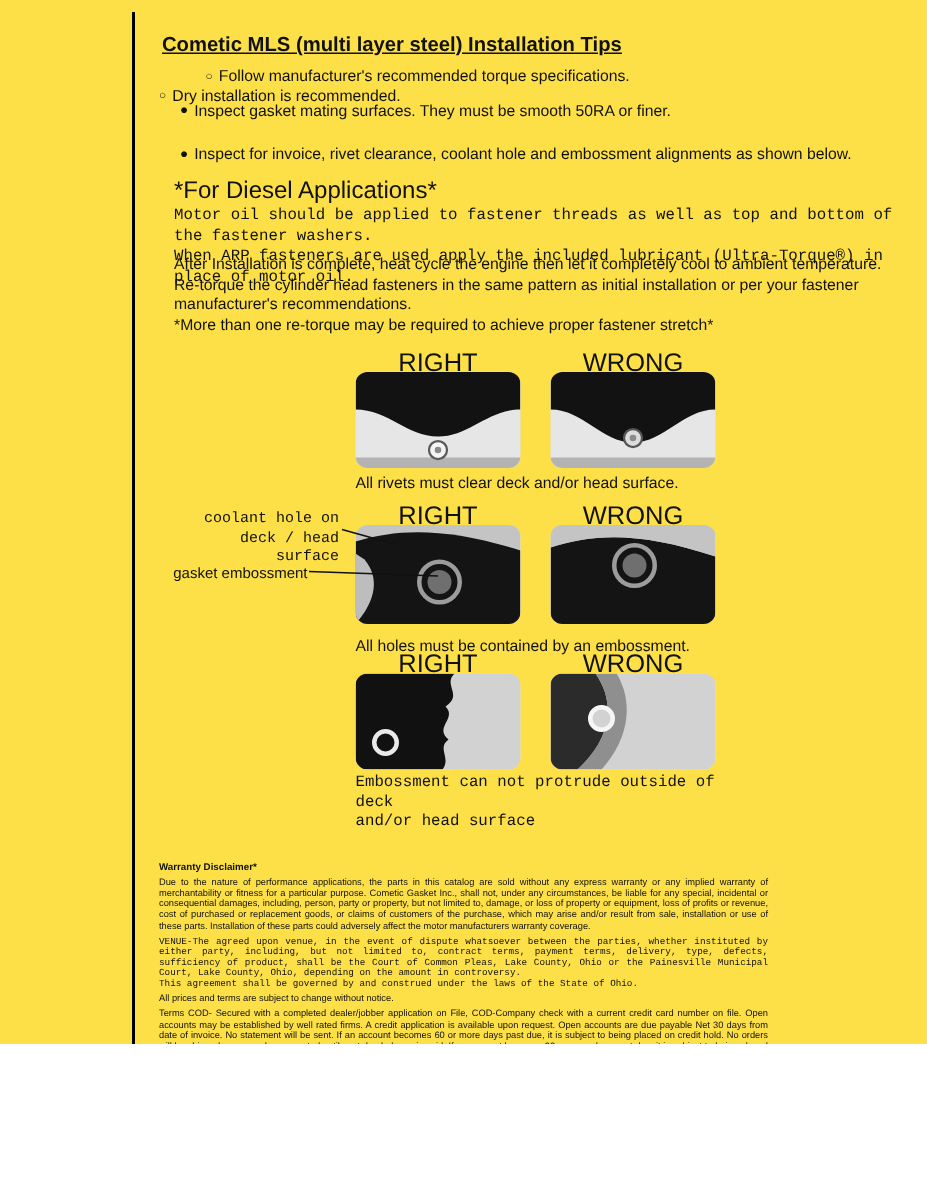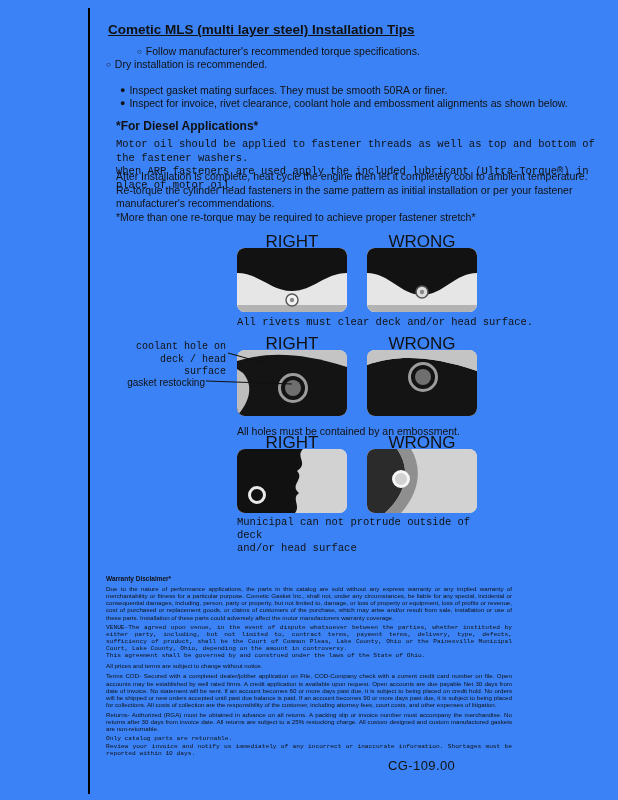--- a/index.html
+++ b/index.html
@@ -1,28 +1,28 @@
 <!DOCTYPE html>
 <html><head>
 <meta charset="utf-8">
 <style>
   * { margin:0; padding:0; box-sizing:border-box; }
   html,body { background:#ffffff; }
   body { font-family:"Liberation Sans", sans-serif; color:#111; width:618px; }
-  .page { position:relative; width:618px; height:800px; background:#3b82f6; overflow:hidden; }
+  .page { position:relative; width:618px; height:696px; background:#fde047; overflow:hidden; }
   .abs { position:absolute; }
   .left-rule { position:absolute; left:88px; top:8px; width:2px; height:786px; background:#000; }
 
   .title { font-size:13.5px; font-weight:bold; text-decoration:underline; white-space:nowrap; }
 
   .line { font-size:10.5px; white-space:nowrap; }
   .mk  { display:inline-block; font-size:8px;  margin-right:4px; transform:translateY(-1px); }
   .mk2 { display:inline-block; font-size:9px;  margin-right:4px; transform:translateY(-1px); }
 
-  .dheading { font-size:12px; font-weight:bold; white-space:nowrap; }
+  .dheading { font-size:16px; font-weight:normal; white-space:nowrap; }
   .para { font-size:10.5px; line-height:1.3; }
   .preline { white-space:pre-line;font-family:Liberation Mono, monospace; }
 
   .dhead { width:110px; text-align:center; font-size:17px; }
   .diag { width:110px; height:64px; border-radius:8px; overflow:hidden; background:#ddd; }
   .diag svg { display:block; width:100%; height:100%; }
   .caption { font-size:10.5px; line-height:1.25; }
 
   .small-label { font-size:10px; line-height:1.25; text-align:right; white-space:pre-line; }
   .pointers { overflow:visible; }
@@ -41,21 +41,21 @@
   <div class="left-rule"></div>
 
   <h1 class="abs title" style="left:108px; top:22px;">Cometic MLS (multi layer steel) Installation Tips</h1>
 
   <div class="abs line" style="left:106px; top:45px;margin-left:31px;">
     <span class="mk">○</span><span>Follow manufacturer's recommended torque specifications.</span>
   </div>
   <div class="abs line" style="left:106px; top:58px;">
     <span class="mk">○</span><span>Dry installation is recommended.</span>
   </div>
-  <div class="abs line" style="left:120px; top:84px;text-align:right;">
+  <div class="abs line" style="left:120px; top:68px;text-align:right;">
     <span class="mk2">●</span><span>Inspect gasket mating surfaces.  They must be smooth 50RA or finer.</span>
   </div>
   <div class="abs line" style="left:120px; top:97px;">
     <span class="mk2">●</span><span>Inspect for invoice, rivet clearance, coolant hole and embossment alignments as shown below.</span>
   </div>
 
   <div class="abs dheading" style="left:116px; top:119px;">*For Diesel Applications*</div>
   <div class="abs para preline" style="left:116px; top:138px; width:482px;">Motor oil should be applied to fastener threads as well as top and bottom of the fastener washers.
 When ARP fasteners are used apply the included lubricant (Ultra-Torque®) in place of motor oil.</div>
   <div class="abs para" style="left:116px; top:170px; width:478px;">After Installation is complete, heat cycle the engine then let it completely cool to ambient temperature. Re-torque the cylinder head fasteners in the same pattern as initial installation or per your fastener manufacturer's recommendations.</div>
@@ -75,28 +75,28 @@
   </div>
   <div class="abs diag" style="left:367px; top:248px;">
     <svg viewBox="0 0 110 64">
       <rect width="110" height="64" fill="#e6e6e6"></rect>
       <rect y="57" width="110" height="7" fill="#b3b3b3"></rect>
       <path d="M0,0 H110 V25 C88,25 76,47 55,47 C34,47 22,25 0,25 Z" fill="#121212"></path>
       <circle cx="55" cy="44" r="6" fill="#dcdcdc" stroke="#555" stroke-width="1.5"></circle>
       <circle cx="55" cy="44" r="2.2" fill="#8a8a8a"></circle>
     </svg>
   </div>
-  <div class="abs caption" style="left:237px; top:316px;font-family:Liberation Mono, monospace;">All rivets must clear deck and/or head surface.</div>
+  <div class="abs caption" style="left:237px; top:316px;">All rivets must clear deck and/or head surface.</div>
 
   <div class="abs dhead" style="left:237px; top:334px;">RIGHT</div>
   <div class="abs dhead" style="left:367px; top:334px;">WRONG</div>
 
   <div class="abs small-label" style="left:120px; top:341px; width:106px;font-family:Liberation Mono, monospace;">coolant hole on
 deck / head surface</div>
-  <div class="abs small-label" style="left:110px; top:377px; width:95px;">gasket restocking</div>
+  <div class="abs small-label" style="left:110px; top:377px; width:95px;">gasket embossment</div>
 
   <div class="abs diag" style="left:237px; top:350px; height:66px;">
     <svg viewBox="0 0 110 66">
       <rect width="110" height="66" fill="#c4c4c4"></rect>
       <path d="M0,11 C30,2 62,2 110,17 L110,66 H0 Z" fill="#141414"></path>
       <path d="M0,66 C14,50 16,35 6,23 L0,19 Z" fill="#bdbdbd"></path>
       <circle cx="56" cy="38" r="13.5" fill="none" stroke="#9c9c9c" stroke-width="3"></circle>
       <circle cx="56" cy="38" r="8" fill="#6f6f6f"></circle>
     </svg>
   </div>
@@ -128,21 +128,21 @@
     </svg>
   </div>
   <div class="abs diag" style="left:367px; top:449px;">
     <svg viewBox="0 0 110 64">
       <rect width="110" height="64" fill="#d2d2d2"></rect>
       <path d="M0,0 H30 C44,20 40,44 18,64 H0 Z" fill="#2b2b2b"></path>
       <path d="M30,0 C44,20 40,44 18,64 L34,64 C52,44 56,20 44,0 Z" fill="#8f8f8f"></path>
       <circle cx="34" cy="30" r="7.5" fill="#d2d2d2" stroke="#f6f6f6" stroke-width="3"></circle>
     </svg>
   </div>
-  <div class="abs caption preline" style="left:237px; top:516px; width:260px;">Municipal can not protrude outside of deck
+  <div class="abs caption preline" style="left:237px; top:516px; width:260px;">Embossment can not protrude outside of deck
 and/or head surface</div>
 
   <div class="abs warranty" style="left:106px; top:575px;">
     <div class="whead">Warranty Disclaimer*</div>
     <div class="wp">Due to the nature of performance applications, the parts in this catalog are sold without any express warranty or any implied warranty of merchantability or fitness for a particular purpose.  Cometic Gasket Inc., shall not, under any circumstances, be liable for any special, incidental or consequential damages, including, person, party or property, but not limited to, damage, or loss of property or equipment, loss of profits or revenue, cost of purchased or replacement goods, or claims of customers of the purchase, which may arise and/or result from sale, installation or use of these parts.  Installation of these parts could adversely affect the motor manufacturers warranty coverage.</div>
     <div class="wp preline">VENUE-The agreed upon venue, in the event of dispute whatsoever between the parties, whether instituted by either party, including, but not limited to, contract terms, payment terms, delivery, type, defects, sufficiency of product, shall be the Court of Common Pleas, Lake County, Ohio or the Painesville Municipal Court, Lake County, Ohio, depending on the amount in controversy.
 This agreement shall be governed by and construed under the laws of the State of Ohio.</div>
     <div class="wp">All prices and terms are subject to change without notice.</div>
     <div class="wp">Terms COD- Secured with a completed dealer/jobber application on File, COD-Company check with a current credit card number on file.  Open accounts may be established by well rated firms.  A credit application is available upon request.  Open accounts are due payable Net 30 days from date of invoice.  No statement will be sent.  If an account becomes 60 or more days past due, it is subject to being placed on credit hold.  No orders will be shipped or new orders accepted until past due balance is paid.  If an account becomes 90 or more days past due, it is subject to being placed for collections.  All costs of collection are the responsibility of the customer, including attorney fees, court costs, and other expenses of litigation.</div>
     <div class="wp">Returns- Authorized (RGA) must be obtained in advance on all returns.  A packing slip or invoice number must accompany the merchandise.  No returns after 30 days from invoice date.  All returns are subject to a 25% restocking charge.  All custom designed and custom manufactured gaskets are non-returnable.</div>

